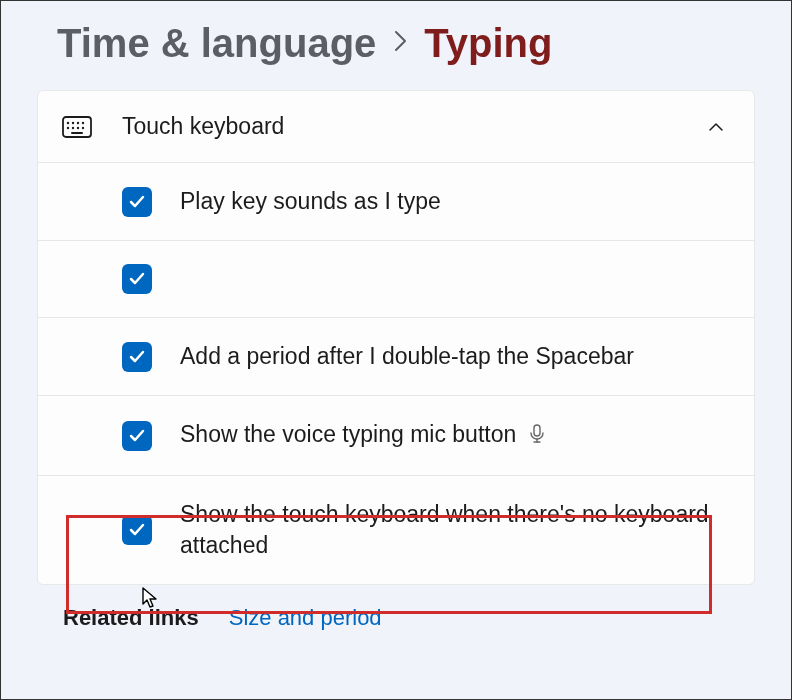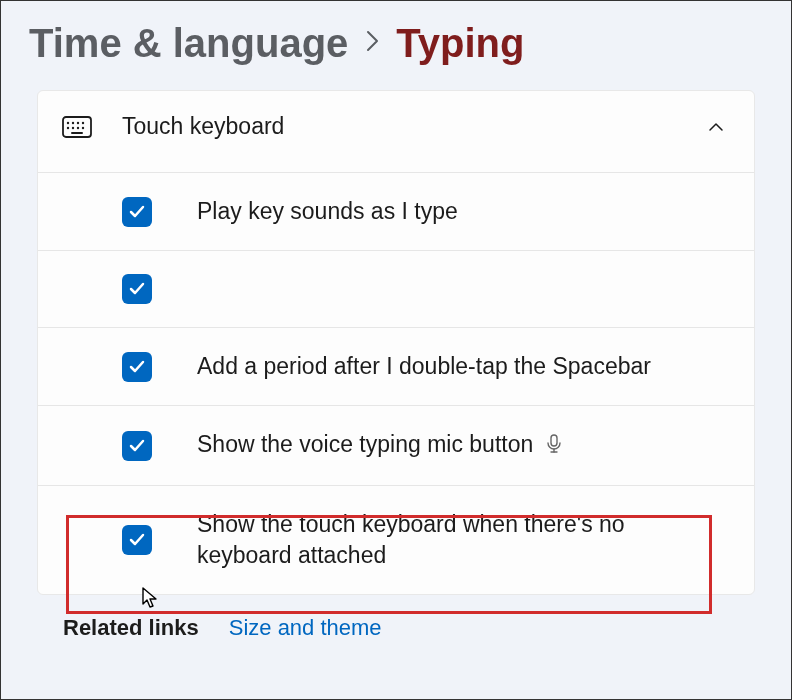--- a/index.html
+++ b/index.html
@@ -14,21 +14,21 @@
       height: 700px;
       overflow: hidden;
       border: 1px solid #333;
     }
     .page {
       padding: 0;
     }
     .breadcrumb {
       display: flex;
       align-items: center;
-      padding: 20px 36px 24px 28px;
+      padding: 20px 36px 24px 56px;
       gap: 16px;
     }
     .breadcrumb-parent {
       font-size: 40px;
       font-weight: 600;
       color: #5b5e63;
     }
     .breadcrumb-sep {
       font-size: 28px;
       color: #5b5e63;
@@ -42,21 +42,21 @@
     .panel {
       margin: 0 36px 20px 36px;
       background: #fdfdfd;
       border: 1px solid #e8e8e8;
       border-radius: 6px;
       overflow: hidden;
     }
     .panel-header {
       display: flex;
       align-items: center;
-      padding: 22px 30px 32px 24px;
+      padding: 22px 30px 22px 24px;
       cursor: pointer;
       border-bottom: 1px solid #e6e6e6;
     }
     .panel-header-icon {
       width: 30px;
       height: 22px;
       margin-right: 30px;
       display: flex;
       align-items: center;
       justify-content: center;
@@ -68,21 +68,21 @@
     }
     .chevron {
       width: 16px;
       height: 16px;
     }
     .option-row {
       display: flex;
       align-items: center;
       padding: 23px 30px 23px 84px;
       border-bottom: 1px solid #e6e6e6;
-      gap: 45px;
+      gap: 28px;
     }
     .option-row:last-child {
       border-bottom: none;
     }
     .checkbox {
       width: 30px;
       height: 30px;
       background: #0067c0;
       border-radius: 6px;
       display: flex;
@@ -216,21 +216,21 @@
         <svg width="18" height="18" viewBox="0 0 18 18">
             <path d="M3 9 L7 13 L15 4" fill="none" stroke="#fff" stroke-width="2.5" stroke-linecap="round" stroke-linejoin="round"></path>
           </svg>
       </div>
       <span class="option-label">Show the touch keyboard when there's no keyboard attached</span>
     </div>
   </div>
 
   <div class="related">
     <span class="related-heading">Related links</span>
-    <span class="related-link">Size and theme</span>
+    <span class="related-link">Size and period</span>
   </div>
 </div>
 
 <div class="highlight-box" id="highlight" style="left: 66px; top: 515px; width: 646px; height: 99px;"></div>
 <div class="cursor-arrow" id="cursor" style="left: 142px; top: 587px;">
   <svg width="18" height="22" viewBox="0 0 18 22">
     <path d="M1 1 L1 17 L5 13 L8 20 L11 19 L8 12 L14 12 Z" fill="#fff" stroke="#000" stroke-width="1.4" stroke-linejoin="round"></path>
   </svg>
 </div>
 

